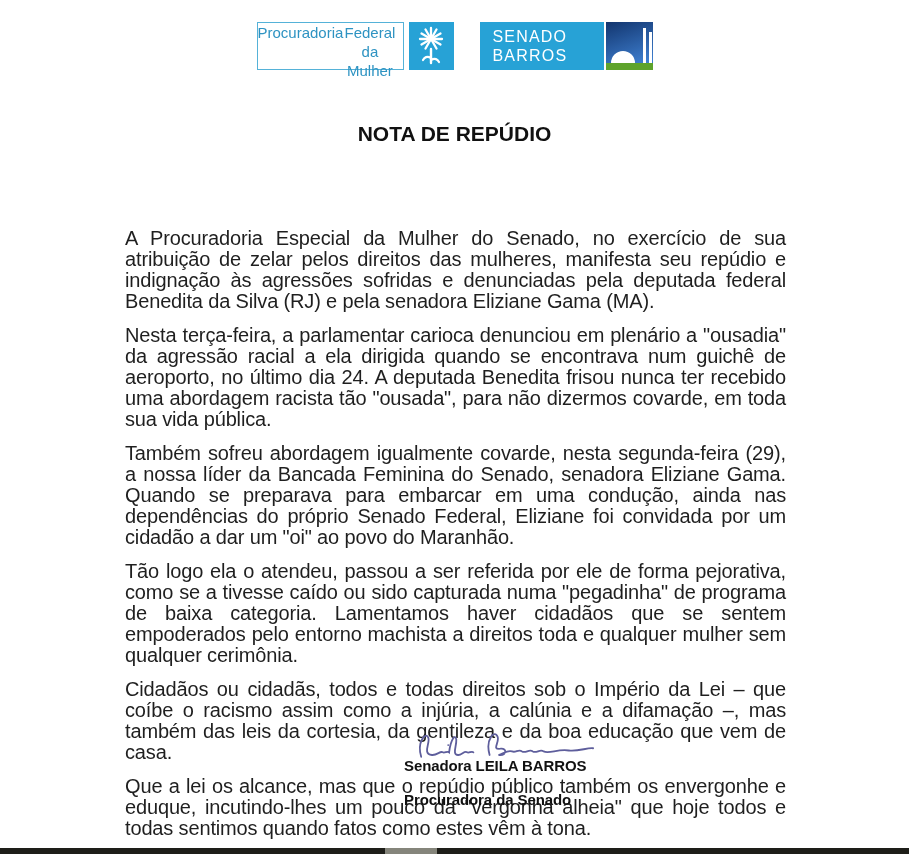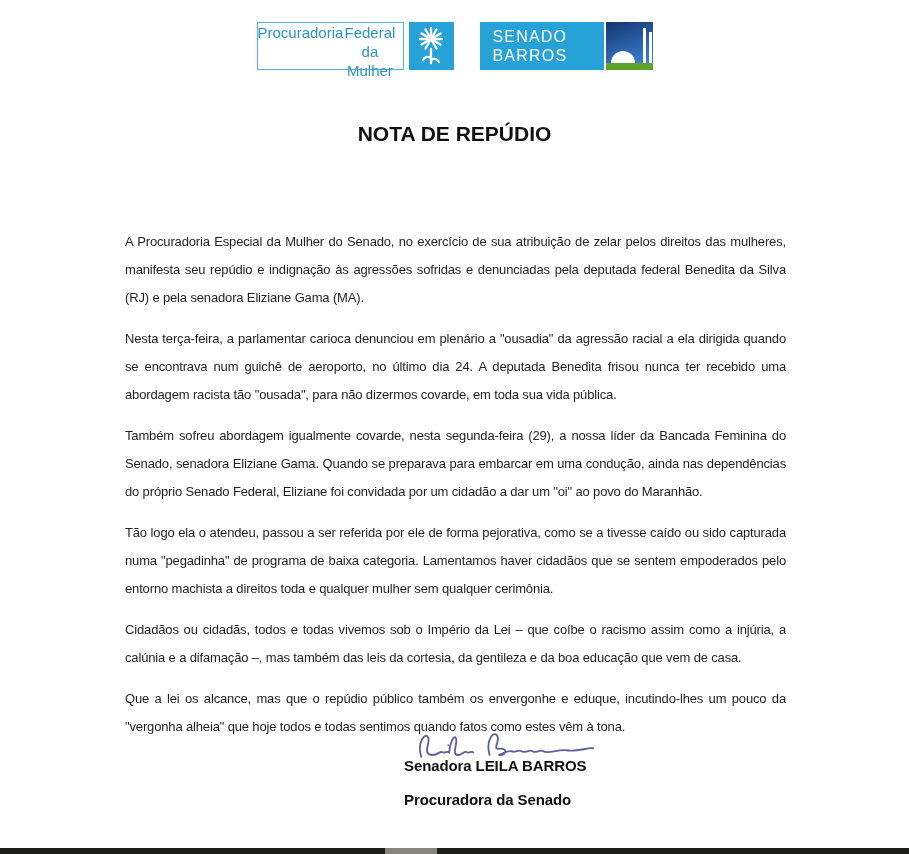--- a/index.html
+++ b/index.html
@@ -73,21 +73,21 @@
   .doc-title{
     position:absolute;top:122px;left:0;right:0;
     text-align:center;
     font-weight:bold;font-size:21px;color:#111111;
   }
   
   .content{
     position:absolute;top:228px;left:125px;width:661px;
   }
   .content p{
-    font-size:13px;line-height:28px;letter-spacing:-0.15px;
+    font-size:20px;line-height:21px;letter-spacing:-0.15px;
     text-align:justify;
     margin-bottom:13px;
   }
   
   .signature-block{
     position:absolute;top:728px;left:368px;width:280px;margin-left:36px;
   }
   .signature-svg{display:block;width:200px;height:36px;}
   .signer-name{
     margin-top:-7px;
@@ -161,21 +161,21 @@
 
   </div>
 
   <h1 class="doc-title">NOTA DE REPÚDIO</h1>
 
   <div class="content">
     <p>A Procuradoria Especial da Mulher do Senado, no exercício de sua atribuição de zelar pelos direitos das mulheres, manifesta seu repúdio e indignação às agressões sofridas e denunciadas pela deputada federal Benedita da Silva (RJ) e pela senadora Eliziane Gama (MA).</p>
     <p>Nesta terça-feira, a parlamentar carioca denunciou em plenário a "ousadia" da agressão racial a ela dirigida quando se encontrava num guichê de aeroporto, no último dia 24. A deputada Benedita frisou nunca ter recebido uma abordagem racista tão "ousada", para não dizermos covarde, em toda sua vida pública.</p>
     <p>Também sofreu abordagem igualmente covarde, nesta segunda-feira (29), a nossa líder da Bancada Feminina do Senado, senadora Eliziane Gama. Quando se preparava para embarcar em uma condução, ainda nas dependências do próprio Senado Federal, Eliziane foi convidada por um cidadão a dar um "oi" ao povo do Maranhão.</p>
     <p>Tão logo ela o atendeu, passou a ser referida por ele de forma pejorativa, como se a tivesse caído ou sido capturada numa "pegadinha" de programa de baixa categoria. Lamentamos haver cidadãos que se sentem empoderados pelo entorno machista a direitos toda e qualquer mulher sem qualquer cerimônia.</p>
-    <p>Cidadãos ou cidadãs, todos e todas vivemos sob o Império da Lei – que coíbe o racismo assim como a injúria, a calúnia e a difamação –, mas também das leis da cortesia, da gentileza e da boa educação que vem de casa.</p>
+    <p>Cidadãos ou cidadãs, todos e todas direitos sob o Império da Lei – que coíbe o racismo assim como a injúria, a calúnia e a difamação –, mas também das leis da cortesia, da gentileza e da boa educação que vem de casa.</p>
     <p>Que a lei os alcance, mas que o repúdio público também os envergonhe e eduque, incutindo-lhes um pouco da "vergonha alheia" que hoje todos e todas sentimos quando fatos como estes vêm à tona.</p>
   </div>
 
   <div class="signature-block">
     <svg class="signature-svg" viewBox="0 0 200 40" aria-hidden="true">
       <g fill="none" stroke="var(--signature-ink,#5e5e9c)" stroke-width="2" stroke-linecap="round">
         <path d="M8 32 C3 16 13 3 16 11 C18 17 9 29 20 30 C26 30.5 29 25 32 27 C34 28.5 37 25 39 27 C41 12 46 6 47 13 C47.5 20 42 29.5 49 30 C53 30.3 56 25 59 27 C61 28.5 64 25 66 27"></path>
         <circle cx="38" cy="19" r="1" fill="var(--signature-ink,#5e5e9c)" stroke="none"></circle>
         <path d="M84 30 C79 12 90 1 93 10 C95 17 86 24 96 23 C104 22 103 31 94 30 C100 28 105 24 109 26 C113 28 116 23 120 26 C124 28.5 128 23 132 26 C136 28.5 140 23 144 26 C150 29 160 23 172 25 C182 26.5 193 21.5 199 22.5"></path>
       </g>

